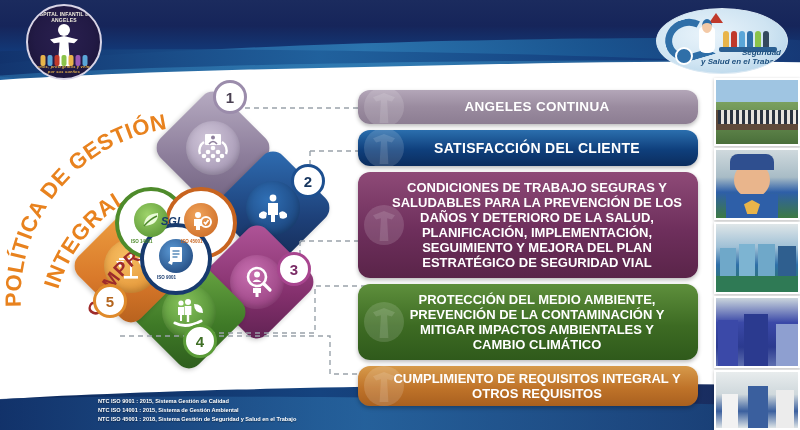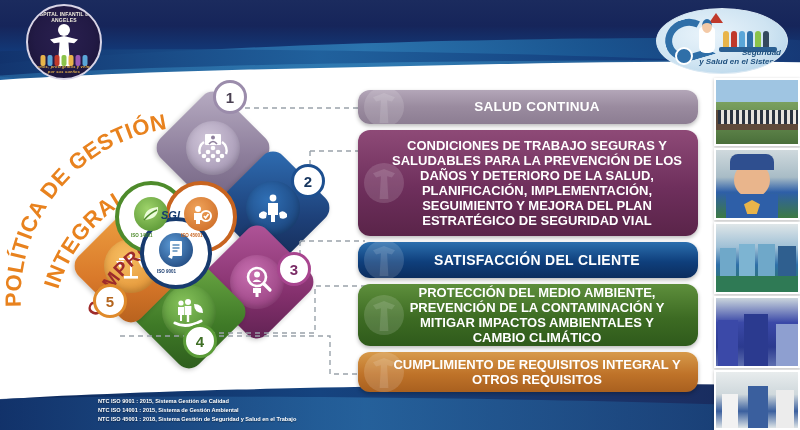--- a/index.html
+++ b/index.html
@@ -153,21 +153,21 @@
     background:#fff; display:flex; align-items:center; justify-content:center;
     font-size:15px; font-weight:bold; z-index:8;
   }
   .n1 { left:118px; top:-8px;  border:3px solid #9b8cab; color:#4a4052; }
   .n2 { left:196px; top:76px;  border:3px solid #1d4f8f; color:#17365f; }
   .n3 { left:182px; top:164px; border:3px solid #a8458f; color:#7a2c66; }
   .n4 { left:88px;  top:236px; border:3px solid #5b9c38; color:#3f6f26; }
   .n5 { left:-2px;  top:196px; border:3px solid #df8a2b; color:#b4651d; }
 
   
-  .venn { position:absolute; left:115px; top:95px; width:135px; height:110px; z-index:6; }
+  .venn { position:absolute; left:115px; top:101px; width:135px; height:110px; z-index:6; }
   .vcircle { position:absolute; width:72px; height:72px; border-radius:50%; background:#fff; }
   .vg { left:0;   top:0;  border:4px solid #4e8b2b; }
   .vo { left:50px;top:0;  border:4px solid #c8641f; }
   .vb { left:25px;top:36px;border:4px solid #173a6e; }
   .vbadge { position:absolute; width:34px;height:34px; border-radius:50%; display:flex;align-items:center;justify-content:center; }
   .vb-g { left:19px; top:16px; background:radial-gradient(circle at 40% 35%,#9ed36a,#4e8b2b); }
   .vb-o { left:69px; top:16px; background:radial-gradient(circle at 40% 35%,#f0a45b,#c8641f); }
   .vb-b { left:44px; top:52px; background:radial-gradient(circle at 40% 35%,#5b9ad6,#173a6e); }
   .vlabel { position:absolute; font-size:4.5px; font-weight:bold; white-space:nowrap; }
   .vl-g { left:16px; top:52px; color:#4e8b2b; }
@@ -195,21 +195,21 @@
   .banner .wm:after {
     content:""; position:absolute; left:9px; top:6px; width:22px; height:30px;
     background:rgba(255,255,255,.13);
     clip-path:polygon(50% 0%,100% 14%,86% 28%,64% 24%,70% 100%,30% 100%,36% 24%,14% 28%,0% 14%);
   }
   .banner span { position:relative; z-index:2; line-height:1.16; }
 
   .b1 { height:34px; font-size:13.5px; background:linear-gradient(180deg,#b3a6b8,#9a8b9f 50%,#8c7d92); letter-spacing:.3px; }
   .b2 { height:36px; font-size:14px; background:linear-gradient(180deg,#2b6fae,#0f3f7c 55%,#0b2d5e); letter-spacing:.3px; }
   .b3 { height:106px; font-size:13px; background:linear-gradient(180deg,#8e4a77,#6e2f5c 55%,#5a2449); }
-  .b4 { height:62px; font-size:13px; background:linear-gradient(180deg,#5e8f3c,#3d6b23 55%,#2f5a1b); }
+  .b4 { height:76px; font-size:13px; background:linear-gradient(180deg,#5e8f3c,#3d6b23 55%,#2f5a1b); }
   .b5 { height:40px; font-size:13px; background:linear-gradient(180deg,#d79a4a,#bf7329 55%,#a9601f); }
 
   
   .photos { position:absolute; right:0; top:78px; width:92px; height:352px; z-index:3; }
   .photo { position:absolute; left:6px; width:86px; border:2px solid #fff; overflow:hidden; box-shadow:0 1px 3px rgba(0,0,0,.25); }
   .ph1 { top:0;   height:68px; background:linear-gradient(180deg,#9fc5e2 0%,#9fc5e2 34%,#7aa05f 35%,#4a6f3a 100%); }
   .ph2 { top:70px; height:72px; background:linear-gradient(180deg,#cfd9dd 0%,#a8bcc6 40%,#2e5fa8 62%,#3d7a43 100%); }
   .ph3 { top:144px; height:72px; background:linear-gradient(180deg,#dfe6e8 0%,#9fc0d6 34%,#2e6fa8 60%,#2f7a55 100%); }
   .ph4 { top:218px; height:72px; background:linear-gradient(180deg,#cbd6dd 0%,#3b49a8 36%,#2b3a8f 72%,#5e6fb0 100%); }
   .ph5 { top:292px; height:60px; background:linear-gradient(180deg,#e8eced 0%,#cfd8dc 40%,#3a5f9e 70%,#dde4e6 100%); }
@@ -275,21 +275,21 @@
       <i style="background:#c0392b"></i>
       <i style="background:#5aa6d8"></i>
     <i style="background:#2f6fa8"></i>
       <i style="background:#8bc34a"></i>
       <i style="background:#34495e"></i>
   </div>
   <div class="base"></div>
   <div class="shield"></div>
   <div class="cap1">
     <span>Seguridad</span><br>
-    <span>y Salud en el Sistema</span>
+    <span>y Salud en el Trabajo</span>
   </div>
 </div>
 
 <div class="main">
 
   <svg class="connectors" viewBox="0 0 800 300">
     <path class="dash-h" d="M245 22 H 365"></path>
     <path class="dash-h" d="M310 65 H 365"></path>
     <path class="dash-h" d="M310 65 V 78"></path>
     <path class="dash-h" d="M300 155 H 365"></path>
@@ -428,29 +428,29 @@
 
     <div class="vlabel vl-g">ISO 14001</div>
     <div class="vlabel vl-o">ISO 45001</div>
     <div class="vlabel vl-b">ISO 9001</div>
     <div class="vsgi">SGI</div>
   </div>
 
   <div class="banners">
     <div class="banner b1">
       <div class="wm"></div>
-      <span>SALUD CONTINUA</span>
+      <span>ANGELES CONTINUA</span>
+    </div>
+    <div class="banner b2">
+      <div class="wm"></div>
+      <span>SATISFACCIÓN DEL CLIENTE</span>
     </div>
     <div class="banner b3">
       <div class="wm"></div>
       <span>CONDICIONES DE TRABAJO SEGURAS Y SALUDABLES PARA LA PREVENCIÓN DE LOS DAÑOS Y DETERIORO DE LA SALUD, PLANIFICACIÓN, IMPLEMENTACIÓN, SEGUIMIENTO Y MEJORA DEL PLAN ESTRATÉGICO DE SEGURIDAD VIAL</span>
-    </div>
-    <div class="banner b2">
-      <div class="wm"></div>
-      <span>SATISFACCIÓN DEL CLIENTE</span>
     </div>
     <div class="banner b4">
       <div class="wm"></div>
       <span>PROTECCIÓN DEL MEDIO AMBIENTE, PREVENCIÓN DE LA CONTAMINACIÓN Y MITIGAR IMPACTOS AMBIENTALES Y CAMBIO CLIMÁTICO</span>
     </div>
     <div class="banner b5">
       <div class="wm"></div>
       <span>CUMPLIMIENTO DE REQUISITOS INTEGRAL Y OTROS REQUISITOS</span>
     </div>
   </div>

